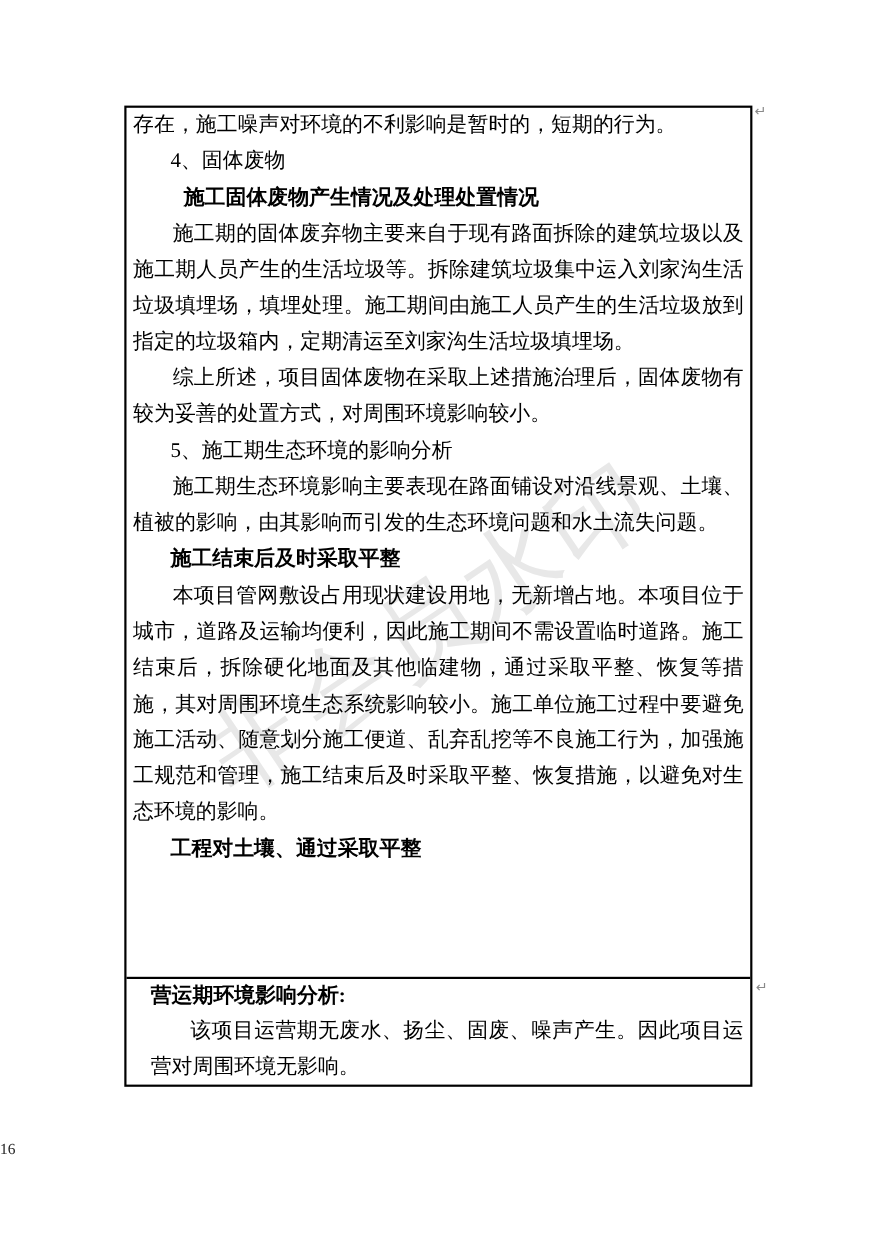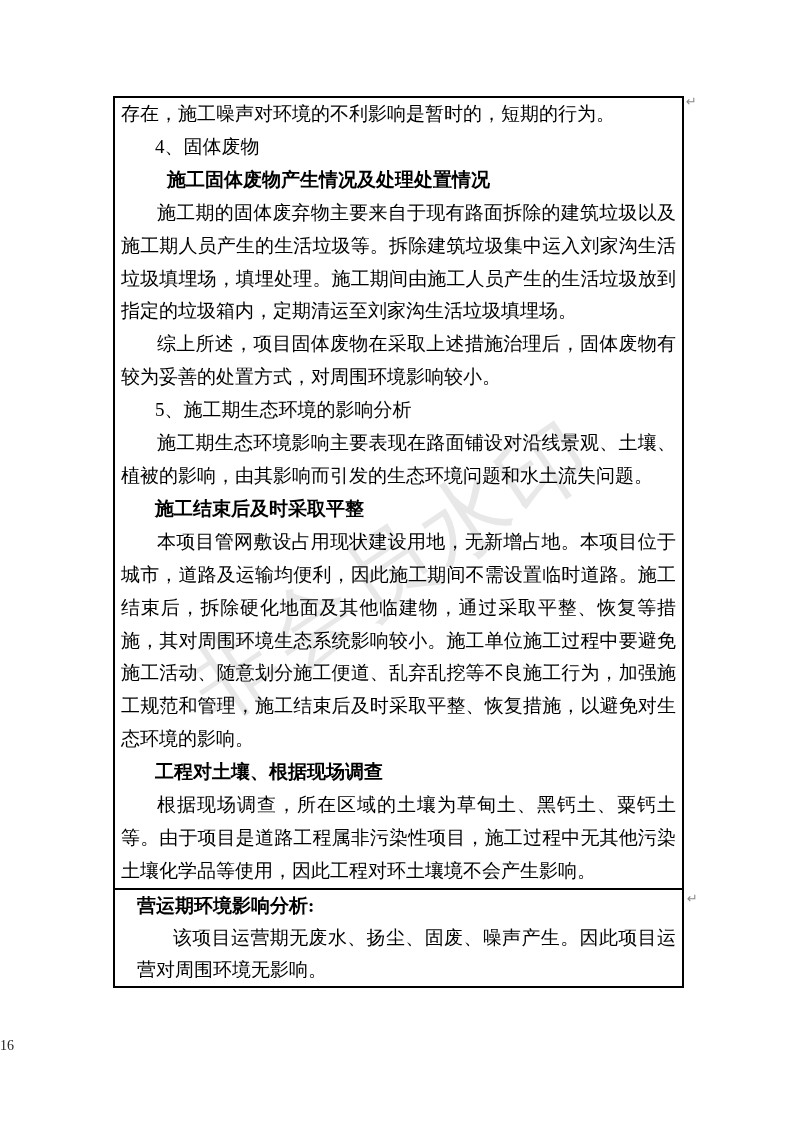--- a/index.html
+++ b/index.html
@@ -102,22 +102,21 @@
   <div class="cell cell-construction">
     <p class="p-plain">存在，施工噪声对环境的不利影响是暂时的，短期的行为。</p>
     <p class="p-num">4、固体废物</p>
     <p class="p-hd">施工固体废物产生情况及处理处置情况</p>
     <p class="p-body">施工期的固体废弃物主要来自于现有路面拆除的建筑垃圾以及施工期人员产生的生活垃圾等。拆除建筑垃圾集中运入刘家沟生活垃圾填埋场，填埋处理。施工期间由施工人员产生的生活垃圾放到指定的垃圾箱内，定期清运至刘家沟生活垃圾填埋场。</p>
     <p class="p-body">综上所述，项目固体废物在采取上述措施治理后，固体废物有较为妥善的处置方式，对周围环境影响较小。</p>
     <p class="p-num">5、施工期生态环境的影响分析</p>
     <p class="p-body">施工期生态环境影响主要表现在路面铺设对沿线景观、土壤、植被的影响，由其影响而引发的生态环境问题和水土流失问题。</p>
     <p class="p-hd2">施工结束后及时采取平整</p>
     <p class="p-body">本项目管网敷设占用现状建设用地，无新增占地。本项目位于城市，道路及运输均便利，因此施工期间不需设置临时道路。施工结束后，拆除硬化地面及其他临建物，通过采取平整、恢复等措施，其对周围环境生态系统影响较小。施工单位施工过程中要避免施工活动、随意划分施工便道、乱弃乱挖等不良施工行为，加强施工规范和管理，施工结束后及时采取平整、恢复措施，以避免对生态环境的影响。</p>
-    <p class="p-hd2">工程对土壤、根据现场调查</p>
-    <p class="p-body">根据现场调查，所在区域的土壤为草甸土、黑钙土、粟钙土等。由于项目是道路工程属非污染性项目，施工过程中无其他污染土壤化学品等使用，因此工程对环土壤境不会产生影响。</p>
+    <p class="p-hd2">工程对土壤、通过采取平整</p>
   </div>
 
   <div class="cell cell-operation">
     <p class="p-rowhd">营运期环境影响分析:</p>
     <p class="p-body">该项目运营期无废水、扬尘、固废、噪声产生。因此项目运营对周围环境无影响。</p>
   </div>
 
 </div>
 
 <div class="page-number">16</div>

